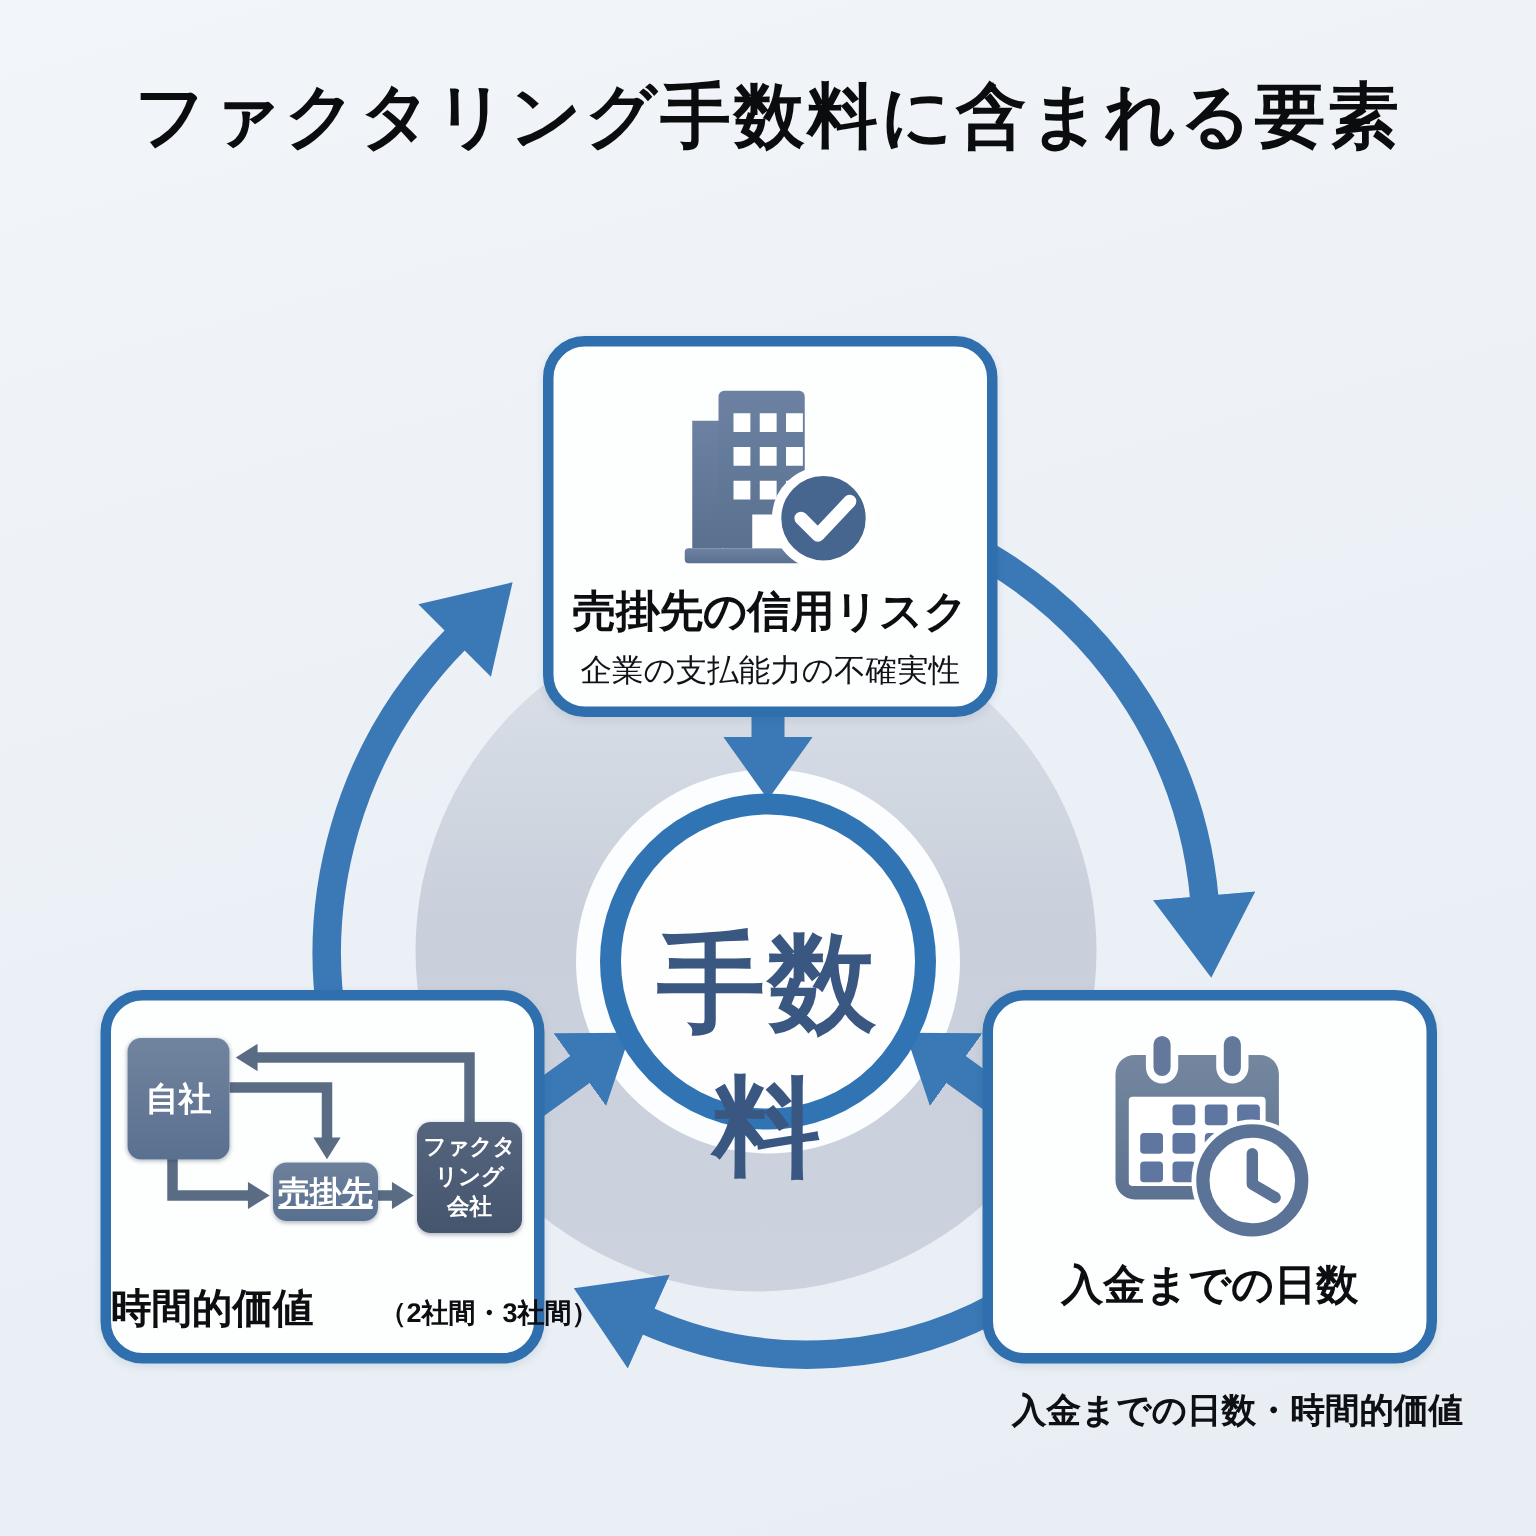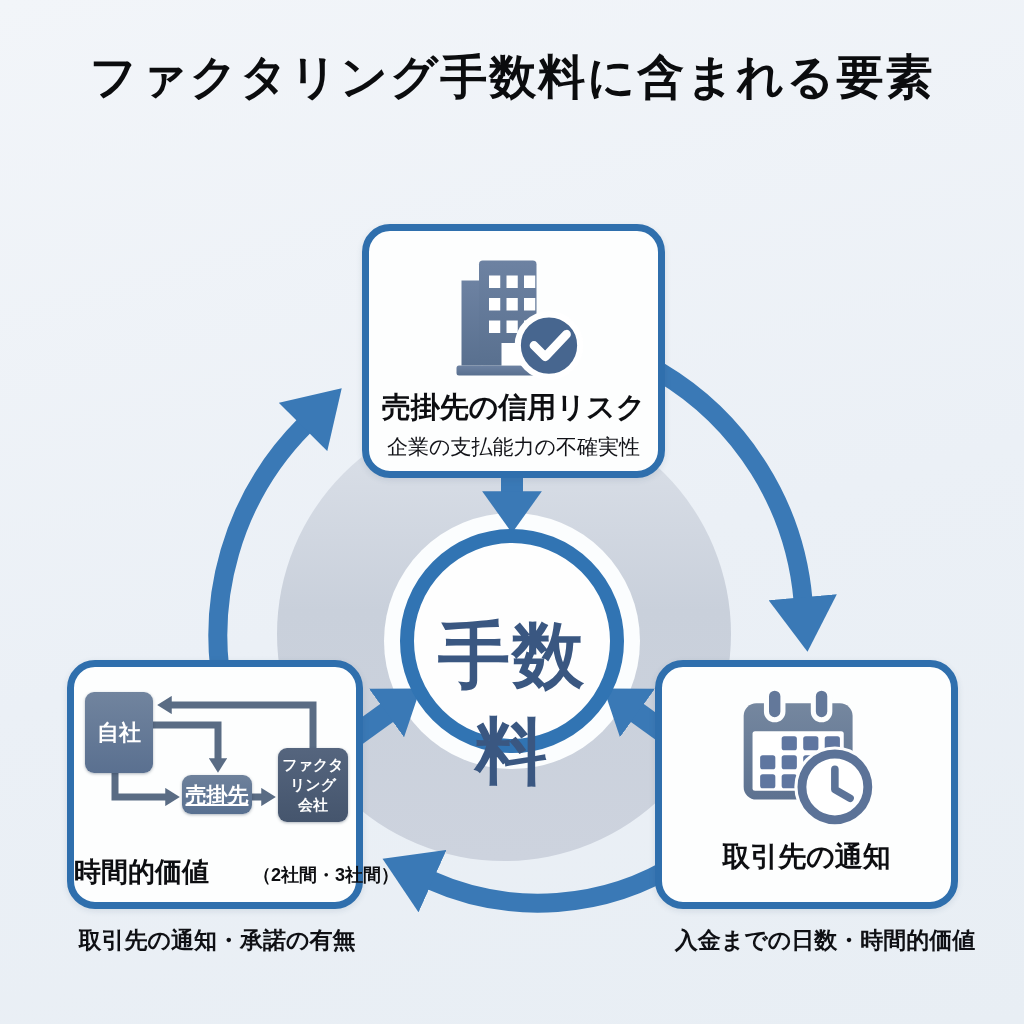--- a/index.html
+++ b/index.html
@@ -173,19 +173,18 @@
         <rect x="23" y="57" width="12" height="11" rx="2"></rect>
           <rect x="40" y="57" width="12" height="11" rx="2"></rect>
           <rect x="57" y="57" width="12" height="11" rx="2"></rect>
         <rect x="23" y="72" width="12" height="11" rx="2"></rect>
           <rect x="40" y="72" width="12" height="11" rx="2"></rect>
       </g>
       <circle cx="82" cy="82" r="32" fill="#fdfefe"></circle>
       <circle cx="82" cy="82" r="26" fill="#ffffff" stroke="#5c7398" stroke-width="7"></circle>
       <path d="M82 68 L82 84 L94 91" fill="none" stroke="#5c7398" stroke-width="6" stroke-linecap="round" stroke-linejoin="round"></path>
     </svg>
-    <div class="card-title">取引先の通知</div>
+    <div class="card-title">入金までの日数</div>
   </div>
 
-  <div class="caption caption-left">取引先の通知・承諾の有無</div>
   <div class="caption caption-right">入金までの日数・時間的価値</div>
 
 </div>
 
 </body></html>

